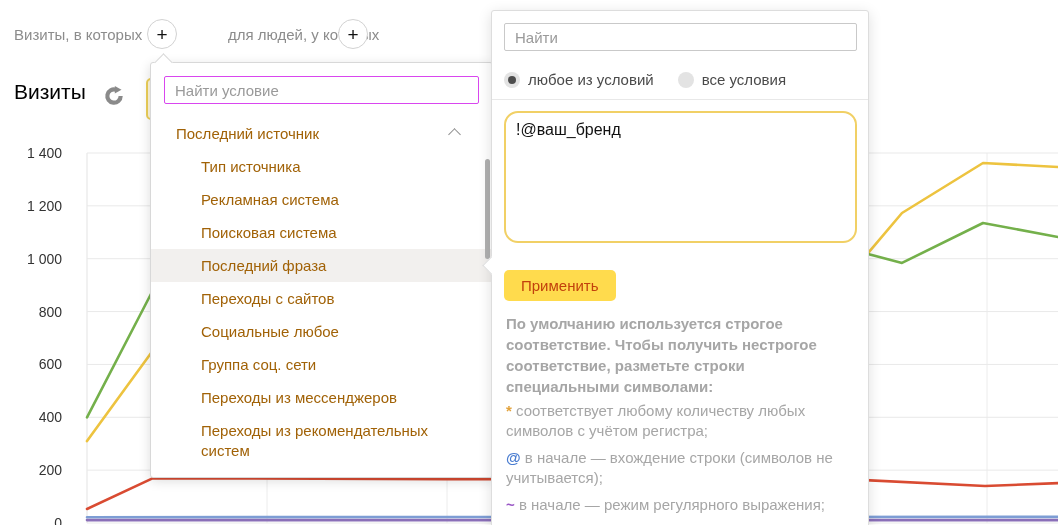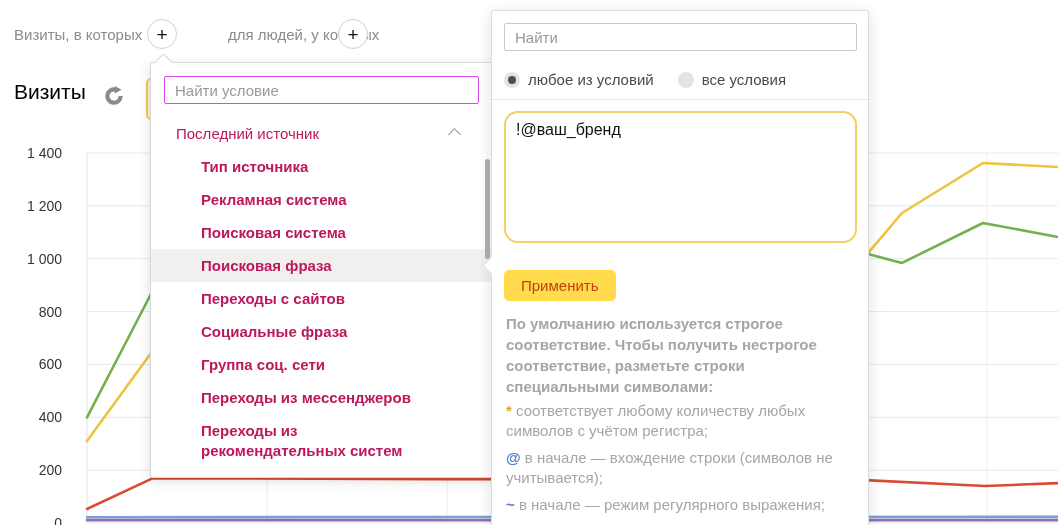--- a/index.html
+++ b/index.html
@@ -39,24 +39,24 @@
     border-left:1px solid #d8d8d8;border-top:1px solid #d8d8d8;transform:rotate(45deg);
   }
   #dropdown input{
     display:block;margin:13px;width:calc(100% - 26px);height:28px;box-sizing:border-box;
     border:1px solid #d946ef;border-radius:2px;padding:0 10px;font-size:15px;
     font-family:inherit;color:#222;outline:none;
   }
   #dropdown input::placeholder,#editor input::placeholder{color:#9a9a9a;}
   .dd-list{margin-top:12px;}
   .dd-item{
-    position:relative;height:33px;line-height:33px;font-size:15px;color:#be185d;
+    position:relative;height:33px;line-height:33px;font-size:15px;color:#a16207;
     padding-left:25px;cursor:pointer;white-space:nowrap;
   }
-  .dd-item.lvl1{padding-left:50px;font-weight:bold;}
+  .dd-item.lvl1{padding-left:50px;}
   .dd-item.selected{background:#f2f0ee;}
   .dd-item.wrap{height:auto;line-height:20px;padding:7px 60px 7px 50px;white-space:normal;}
   .chev{
     position:absolute;right:33px;top:13px;width:8px;height:8px;
     border-left:1.5px solid #8f8f8f;border-top:1.5px solid #8f8f8f;transform:rotate(45deg);
   }
   .dd-scrollbar{
     position:absolute;right:2px;top:96px;width:5px;height:100px;
     background:#b0b0b0;border-radius:3px;cursor:grab;
   }
@@ -149,23 +149,23 @@
   <div class="notch-up"></div>
   <input type="text" placeholder="Найти условие" style="">
   <div class="dd-list">
     <div class="dd-item lvl0">
       <span>Последний источник</span>
       <span class="chev"></span>
     </div>
     <div class="dd-item lvl1"><span>Тип источника</span></div>
     <div class="dd-item lvl1"><span>Рекламная система</span></div>
     <div class="dd-item lvl1"><span>Поисковая система</span></div>
-    <div class="dd-item lvl1 selected"><span>Поисковая фраза</span></div>
+    <div class="dd-item lvl1 selected"><span>Последний фраза</span></div>
     <div class="dd-item lvl1"><span>Переходы с сайтов</span></div>
-    <div class="dd-item lvl1"><span>Социальные фраза</span></div>
+    <div class="dd-item lvl1"><span>Социальные любое</span></div>
     <div class="dd-item lvl1"><span>Группа соц. сети</span></div>
     <div class="dd-item lvl1"><span>Переходы из мессенджеров</span></div>
     <div class="dd-item lvl1 wrap"><span>Переходы из рекомендательных систем</span></div>
   </div>
   <div class="dd-scrollbar"></div>
 </div>
 
 <div id="editor">
   <div class="notch-left"></div>
   <input type="text" class="search" placeholder="Найти" style="">

